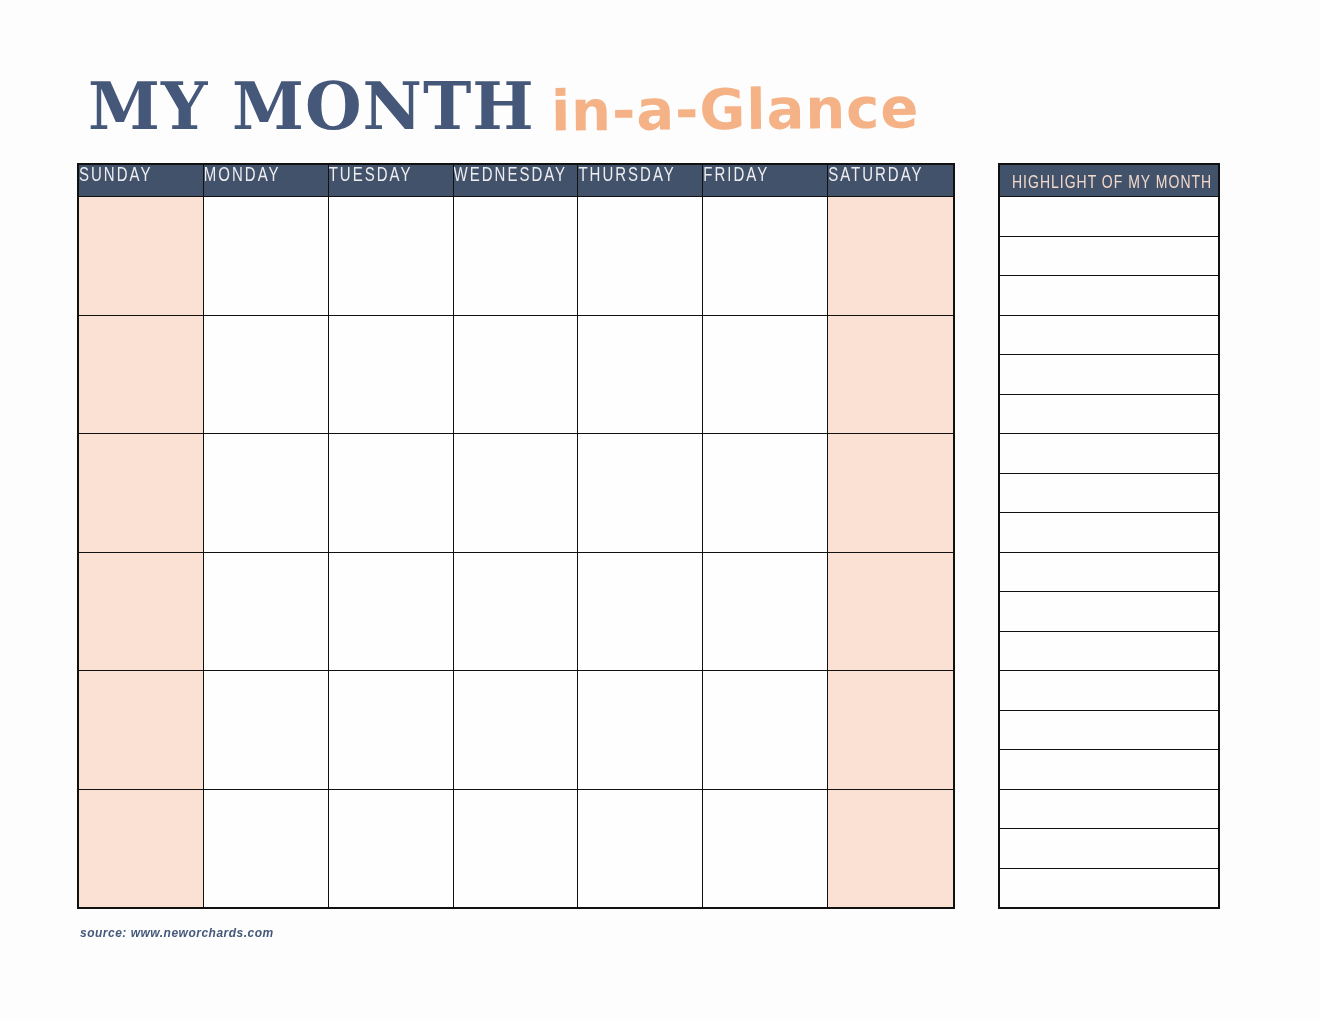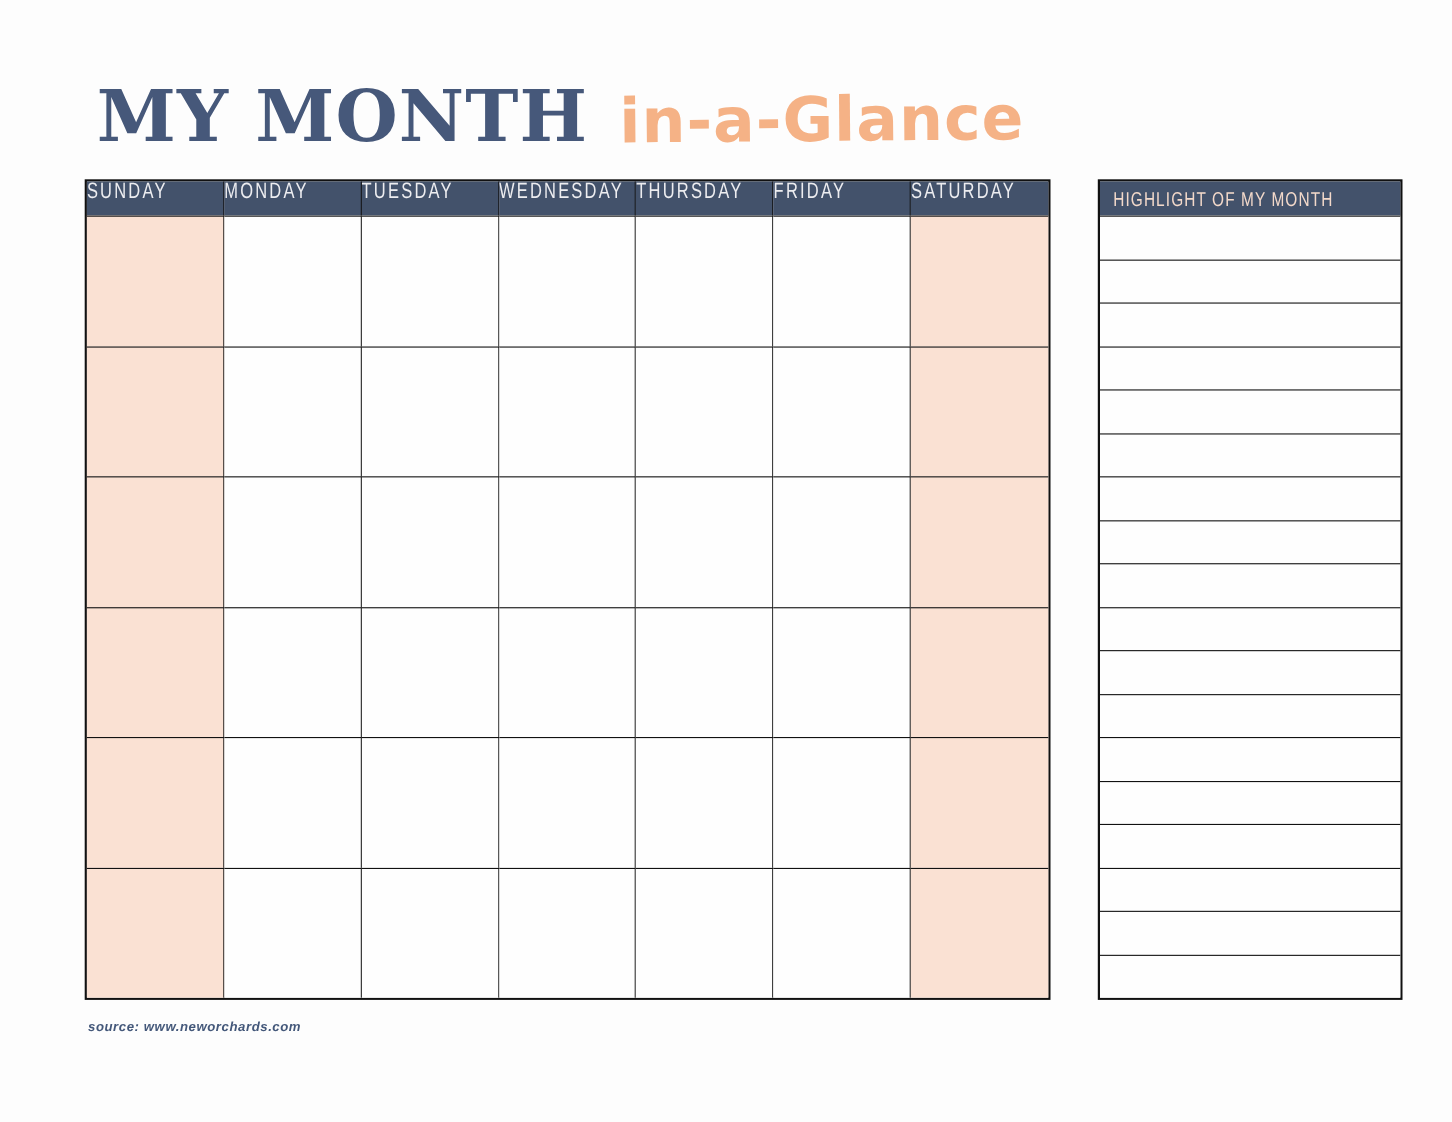--- a/index.html
+++ b/index.html
@@ -24,21 +24,21 @@
   }
   .page{position:absolute;inset:0;}
 
   
   .title{
     position:absolute;
     left:88px;
     top:68px;
     display:flex;
     align-items:baseline;
-    gap:28px;
+    gap:16px;
     white-space:nowrap;
   }
   .title-main{
     font-family:"DejaVu Serif", serif;
     font-weight:800;
     font-size:65px;
     letter-spacing:1px;
     color:var(--title-navy);
   }
   .title-accent{
@@ -86,21 +86,21 @@
     border-top:1px solid var(--grid-border);
   }
   .cal-cell.col-last{border-right:none;}
   .cal-cell.weekend{background:var(--weekend-peach);}
 
   
   .panel{
     position:absolute;
     left:998px;
     top:163px;
-    width:277px;
+    width:222px;
     height:746px;
     border:2px solid var(--grid-border);
     display:flex;
     flex-direction:column;
     background:var(--cell-bg);
   }
   .panel-header{
     height:31px;
     flex:0 0 31px;
     background:var(--navy);

